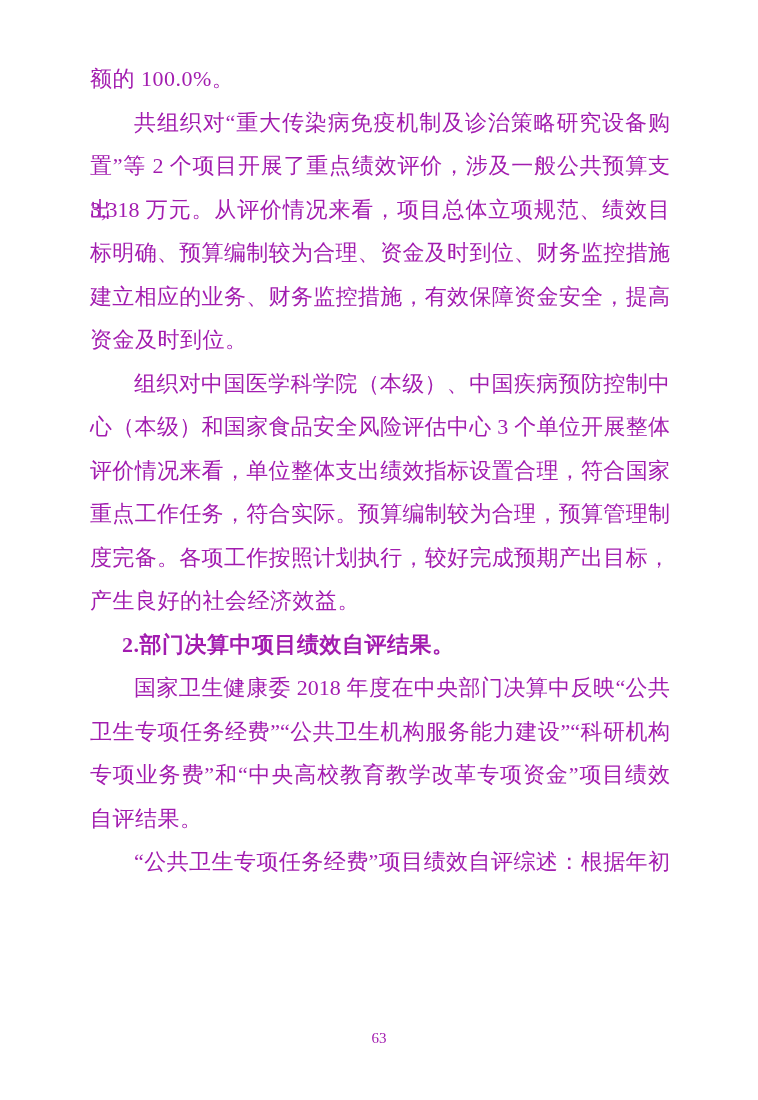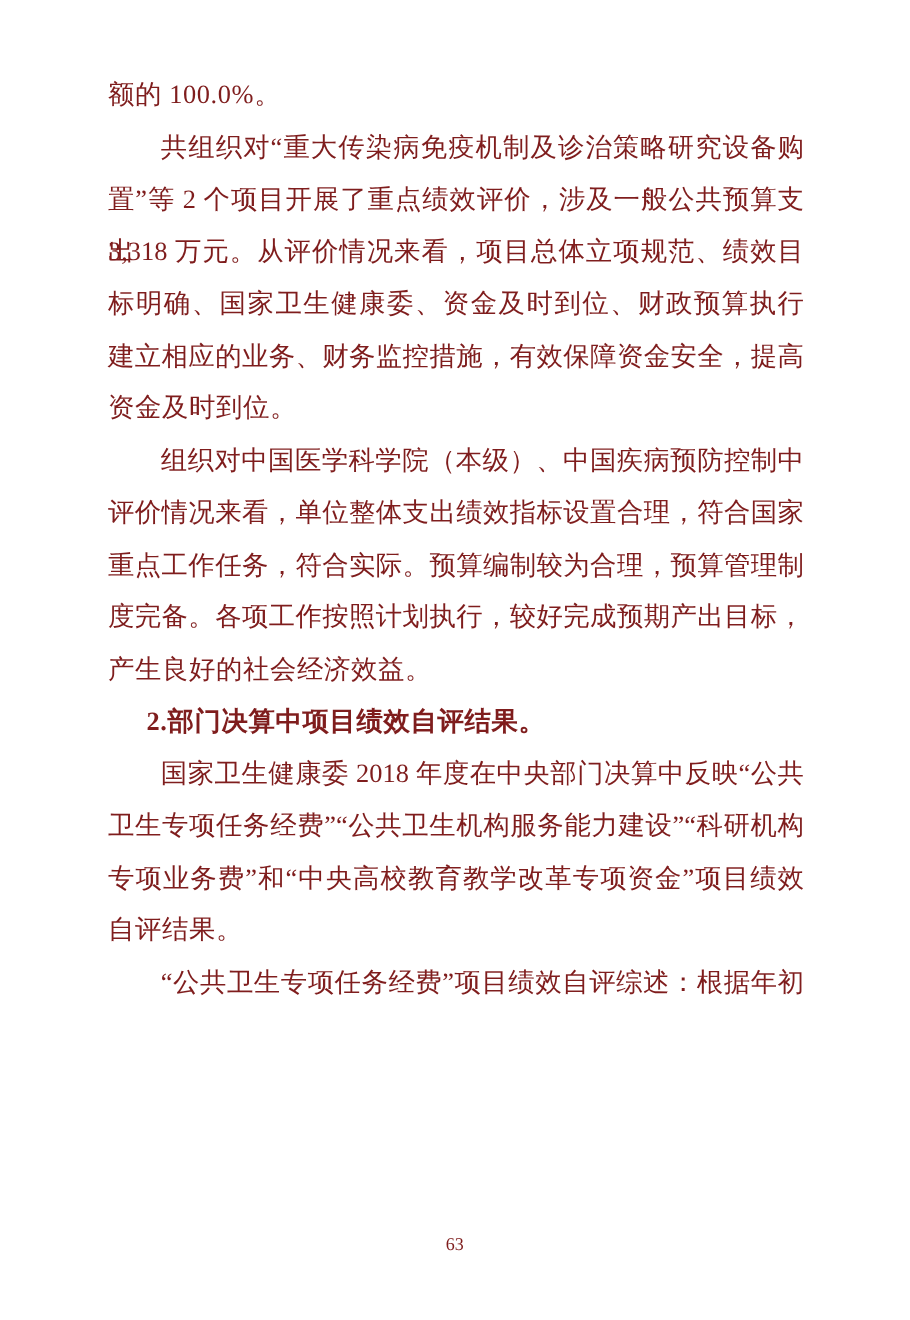--- a/index.html
+++ b/index.html
@@ -5,21 +5,21 @@
   html, body {
     margin: 0;
     padding: 0;
     background: #ffffff;
   }
   .page {
     position: relative;
     width: 758px;
     height: 1100px;
     background: #ffffff;
-    color: #7f1d1d;
+    color: #a21caf;
     font-family: "Liberation Serif", "DejaVu Serif", serif;
     overflow: hidden;
   }
   .page-body {
     position: absolute;
     left: 90px;
     top: 57px;
     width: 580px;
   }
   .line {
@@ -55,24 +55,25 @@
 </style>
 </head>
 <body>
 
 <div class="page">
   <div class="page-body">
       <div class="line">额的 100.0%。</div>
       <div class="line indent justify">共组织对“重大传染病免疫机制及诊治策略研究设备购</div>
       <div class="line justify">置”等 2 个项目开展了重点绩效评价，涉及一般公共预算支出</div>
       <div class="line justify">3,318 万元。从评价情况来看，项目总体立项规范、绩效目</div>
-      <div class="line justify">标明确、国家卫生健康委、资金及时到位、财政预算执行</div>
+      <div class="line justify">标明确、预算编制较为合理、资金及时到位、财务监控措施</div>
       <div class="line justify">建立相应的业务、财务监控措施，有效保障资金安全，提高</div>
       <div class="line">资金及时到位。</div>
       <div class="line indent justify">组织对中国医学科学院（本级）、中国疾病预防控制中</div>
+      <div class="line justify">心（本级）和国家食品安全风险评估中心 3 个单位开展整体</div>
       <div class="line justify">评价情况来看，单位整体支出绩效指标设置合理，符合国家</div>
       <div class="line justify">重点工作任务，符合实际。预算编制较为合理，预算管理制</div>
       <div class="line justify">度完备。各项工作按照计划执行，较好完成预期产出目标，</div>
       <div class="line">产生良好的社会经济效益。</div>
       <div class="line indent-sm bold">2.部门决算中项目绩效自评结果。</div>
       <div class="line indent justify">国家卫生健康委 2018 年度在中央部门决算中反映“公共</div>
       <div class="line justify">卫生专项任务经费”“公共卫生机构服务能力建设”“科研机构</div>
       <div class="line justify">专项业务费”和“中央高校教育教学改革专项资金”项目绩效</div>
       <div class="line">自评结果。</div>
       <div class="line indent justify">“公共卫生专项任务经费”项目绩效自评综述：根据年初</div>

